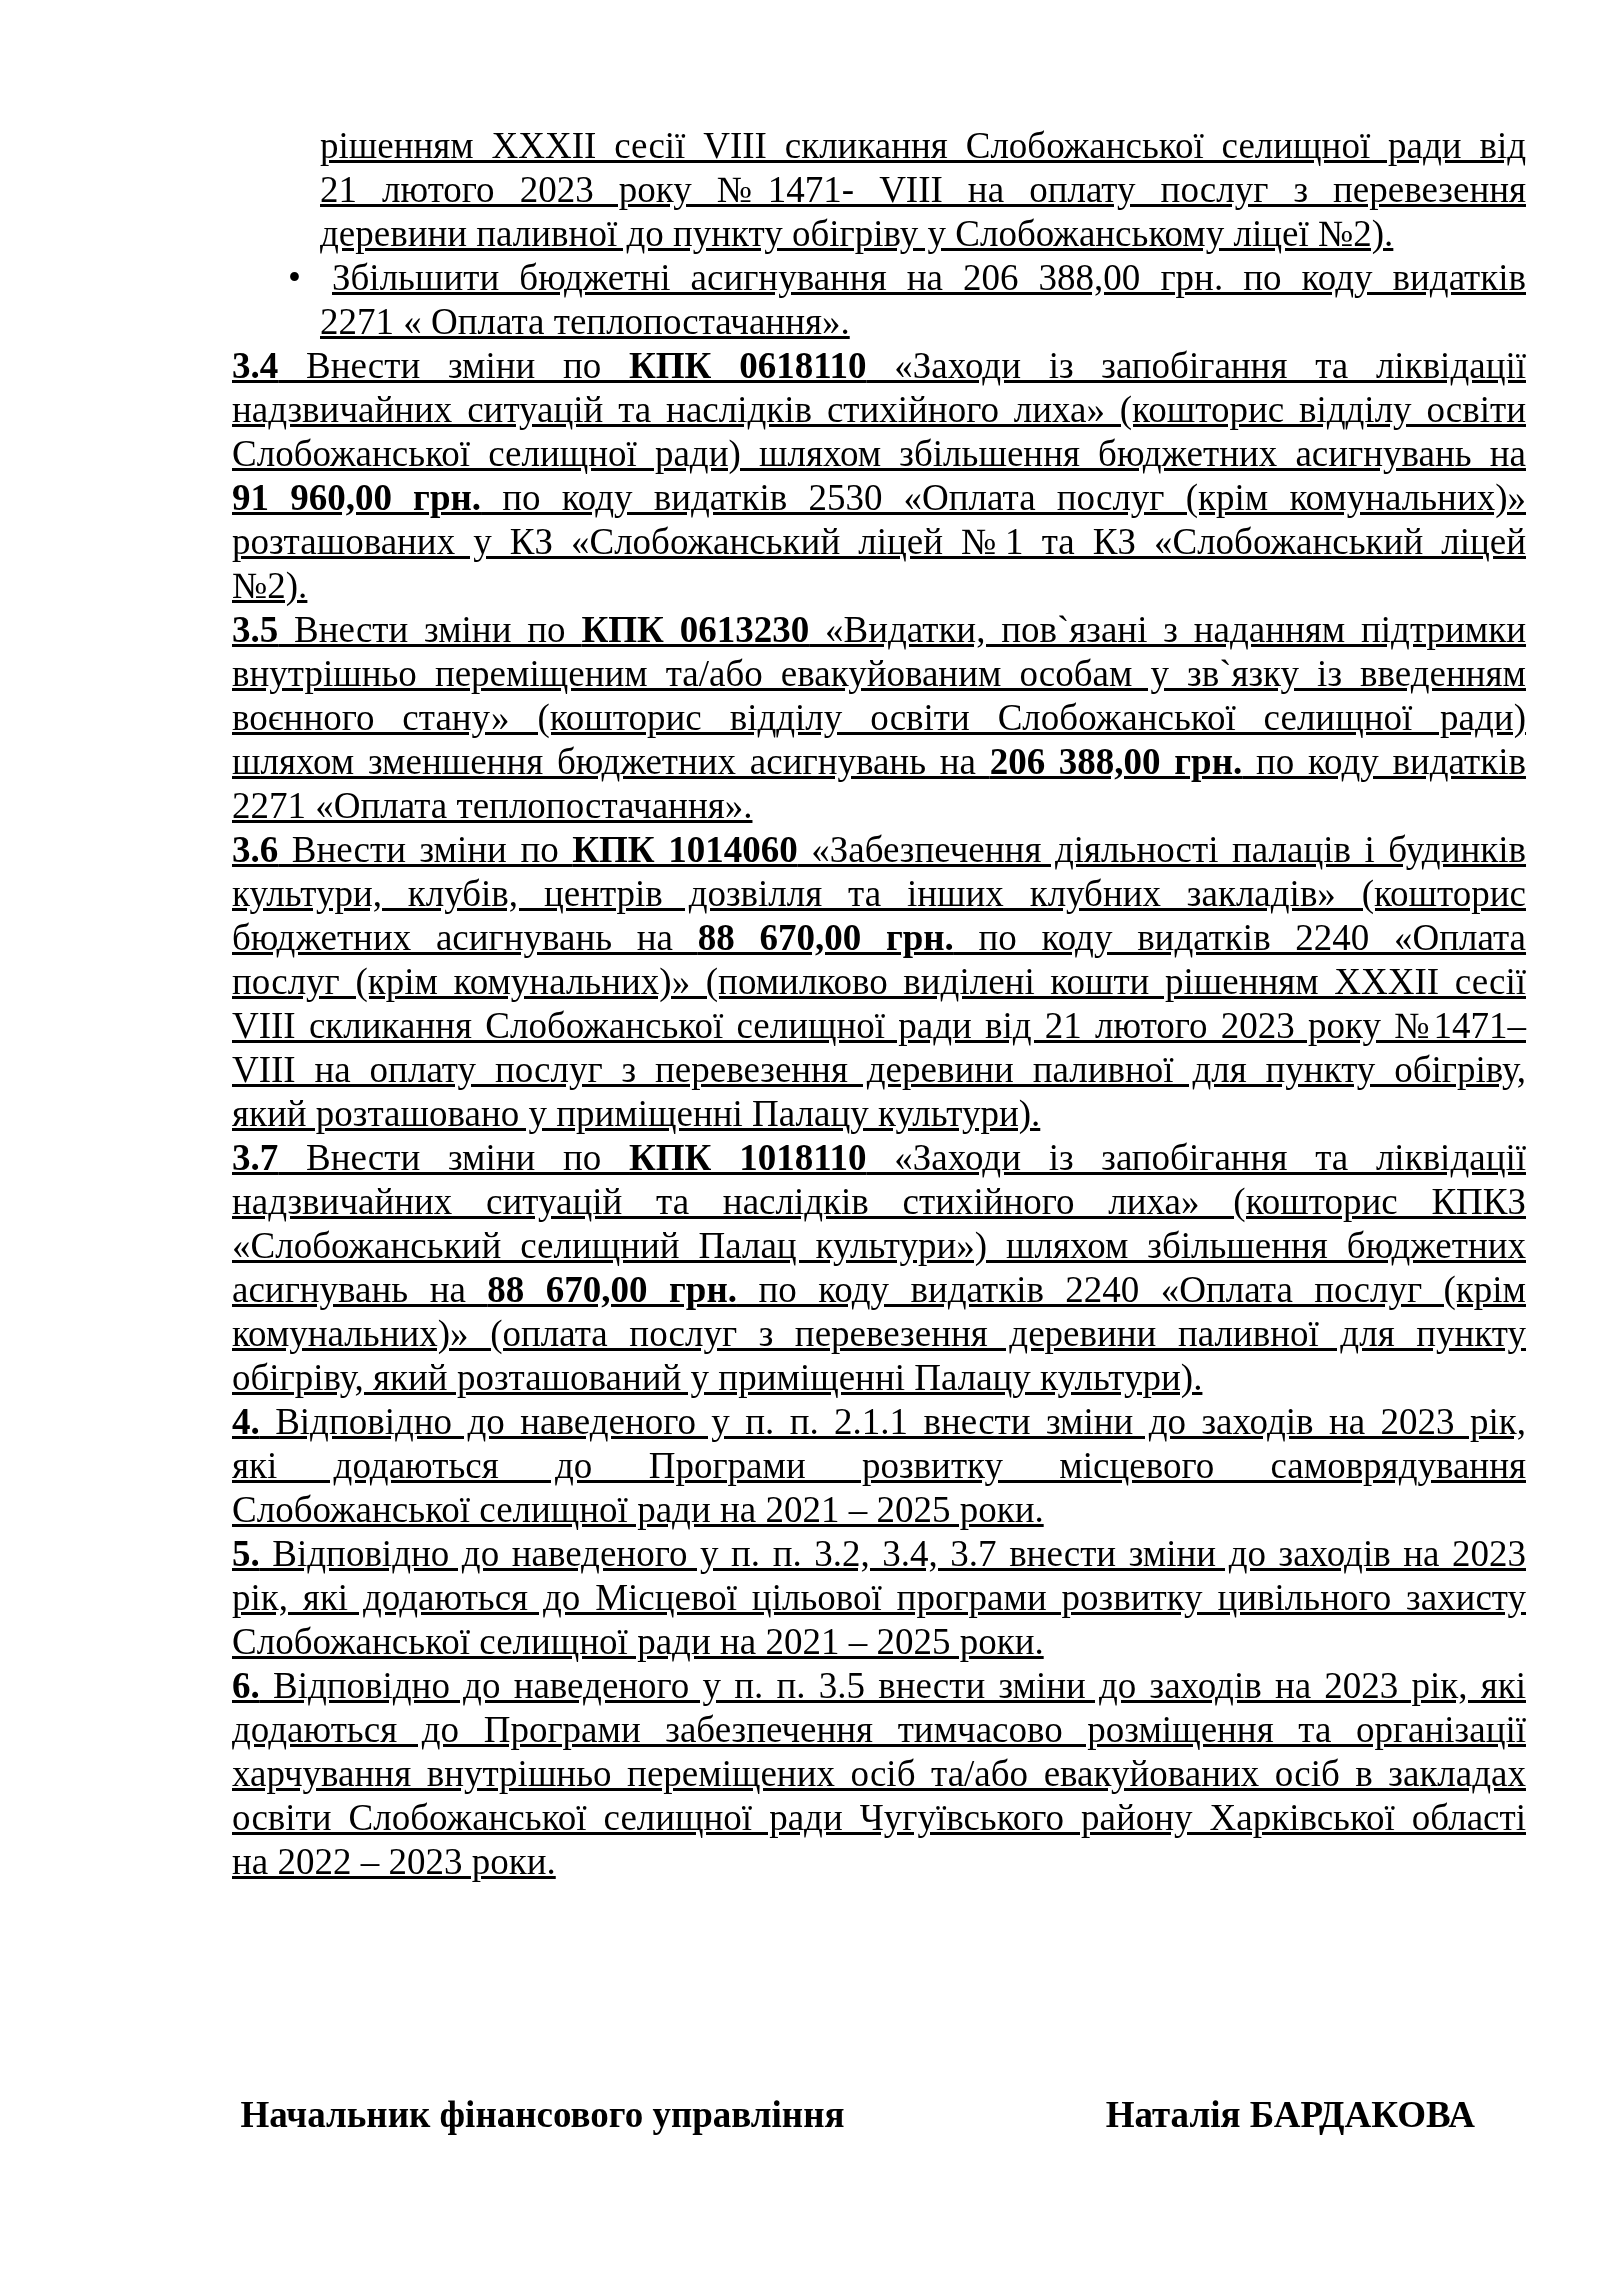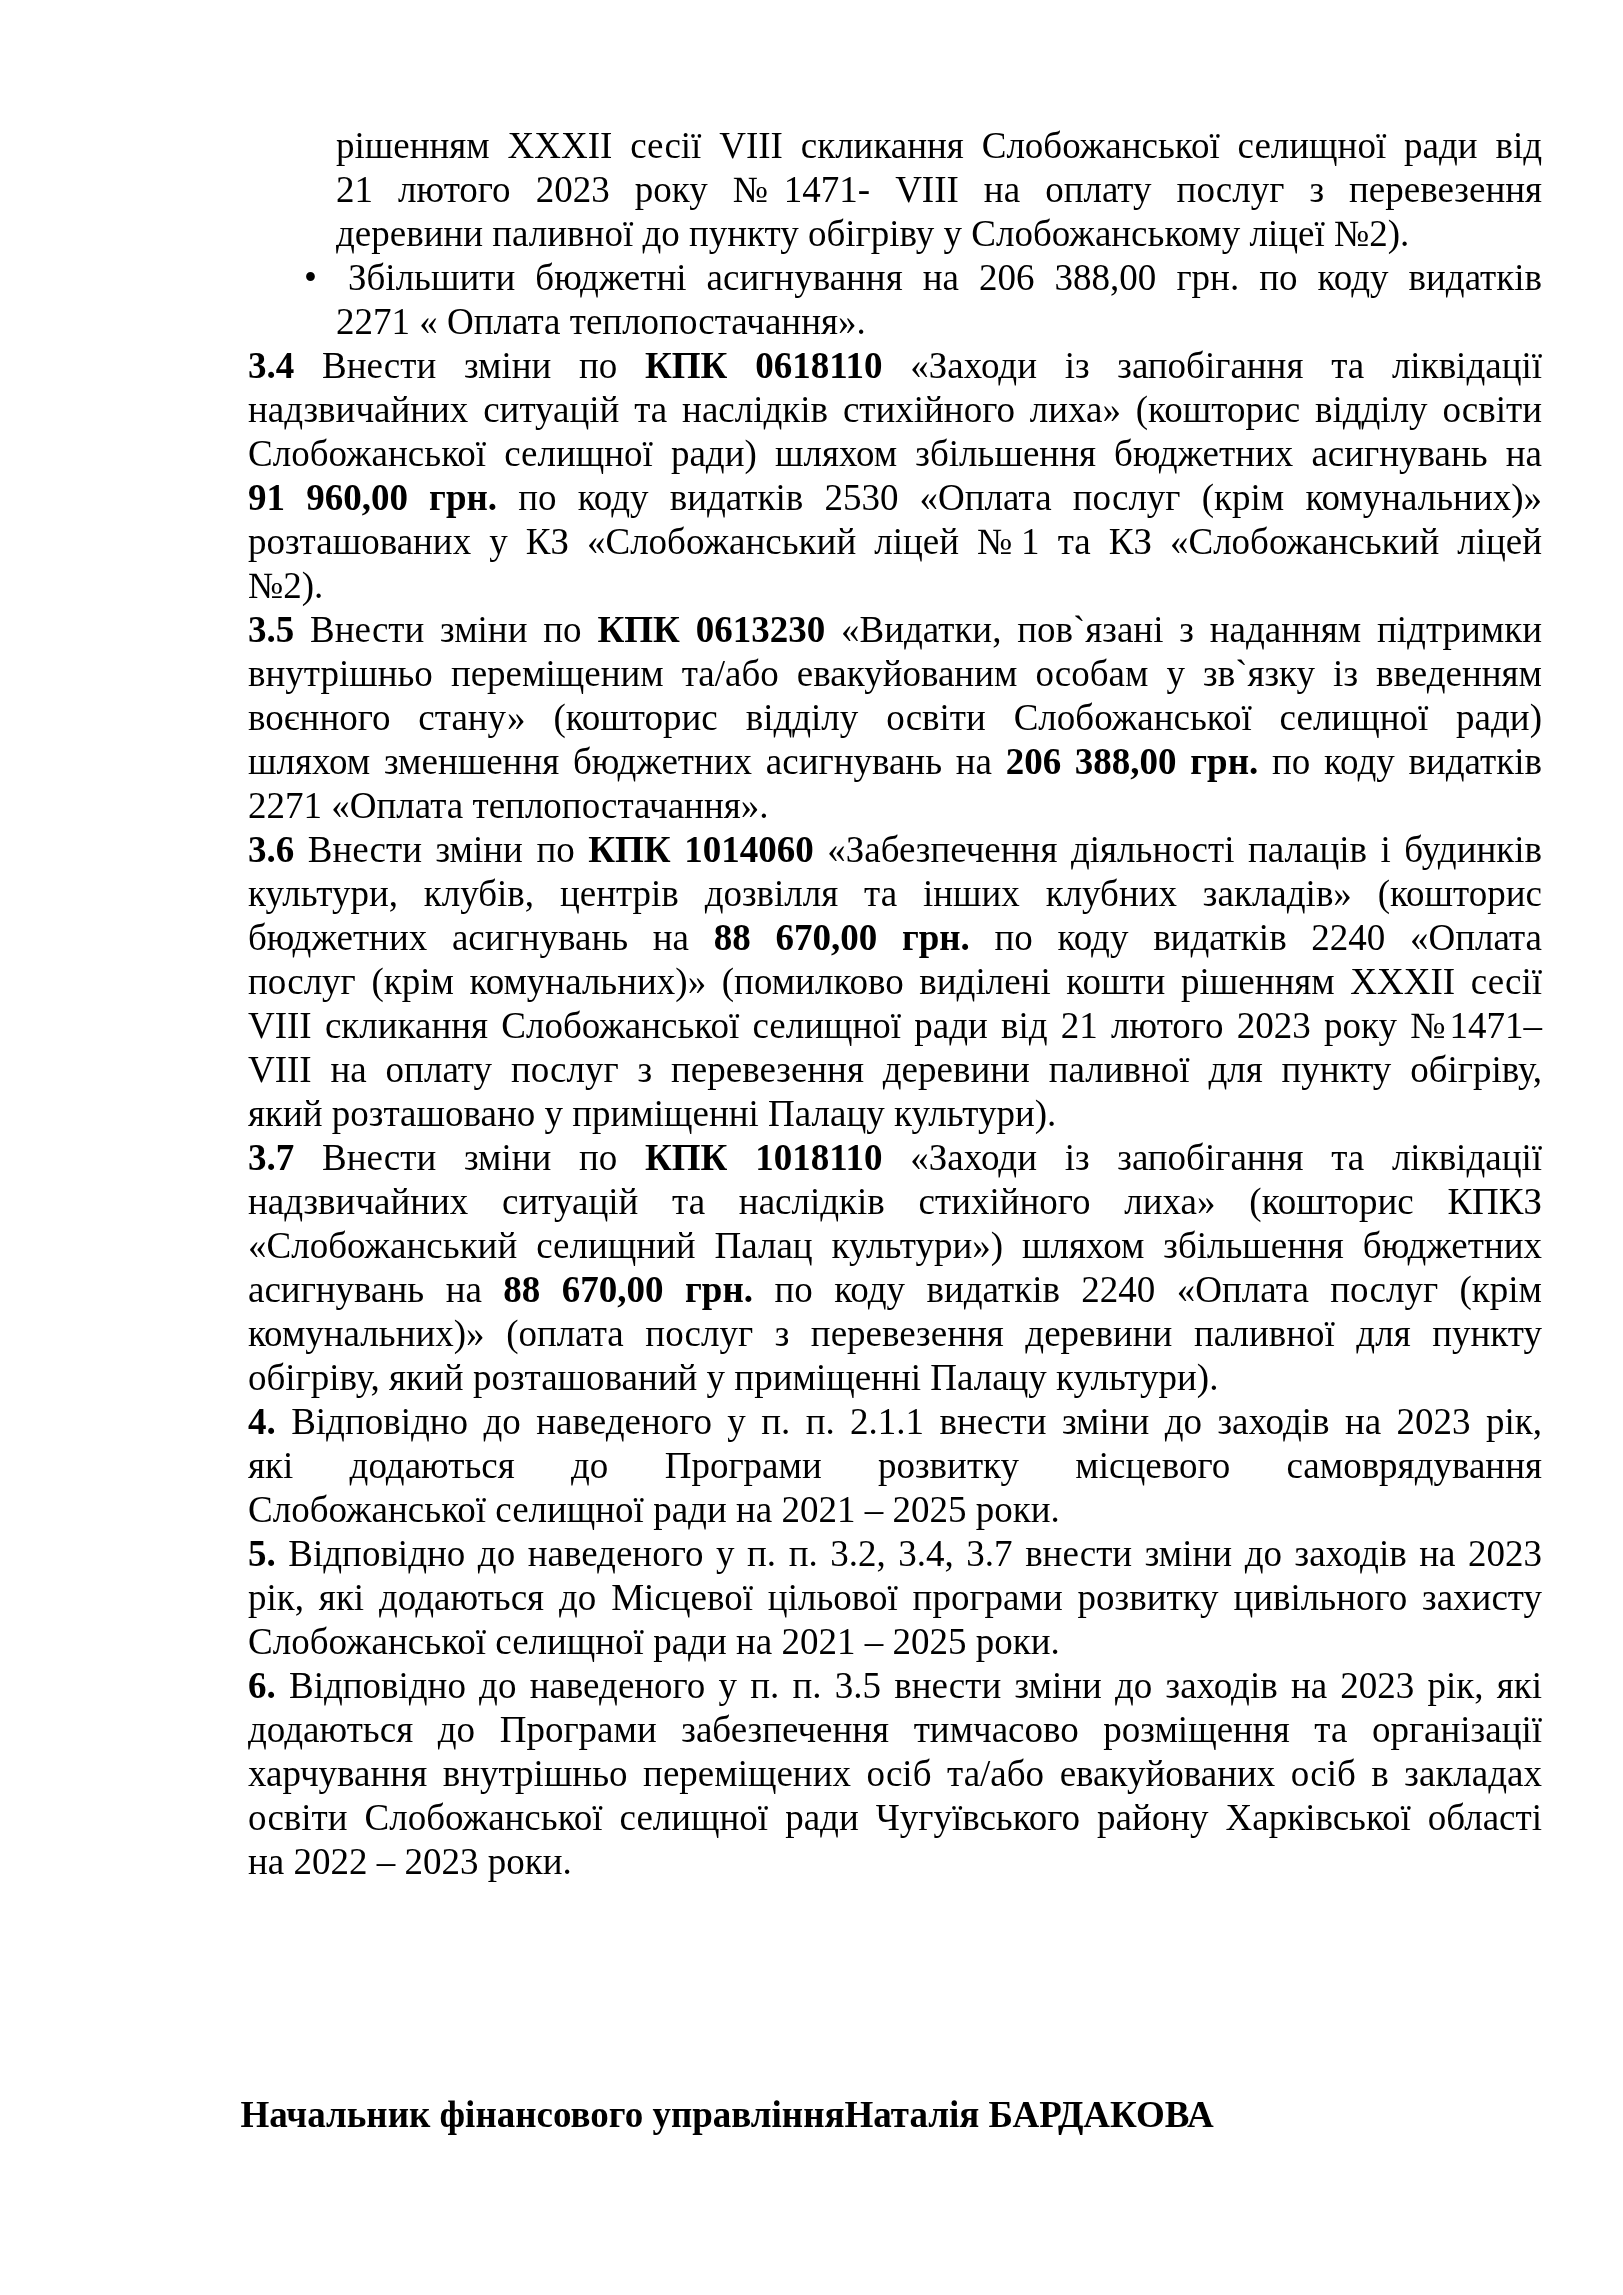--- a/index.html
+++ b/index.html
@@ -7,23 +7,24 @@
     position: relative;
     width: 1623px;
     height: 2295px;
     background: #ffffff;
     color: #000000;
     font-family: "Liberation Serif", "DejaVu Serif", serif;
     overflow: hidden;
   }
   .doc-body {
     position: absolute;
-    left: 248px;
+    left: 232px;
     top: 124px;
     width: 1294px;
+    text-decoration: underline;
   }
   .para { margin: 0; padding: 0; }
   .line {
     font-size: 37px;
     line-height: 44px;
     text-align: justify;
     text-align-last: left;
   }
   .line.jl { text-align-last: justify; }
   .line.ind { padding-left: 88px; }
@@ -38,20 +39,21 @@
   .b { font-weight: bold; margin-top: 36px; }
   .signature {
     position: absolute;
     left: 232px;
     top: 2093px;
     width: 1294px;
     box-sizing: border-box;
     padding-left: 8.5px;
     padding-right: 51px;
     display: flex;
+    justify-content: space-between;
     font-size: 37px;
     line-height: 44px;
     font-weight: bold;
   }
 </style>
 </head>
 <body>
 
 <div class="page">
   <div class="doc-body" id="doc-body">

